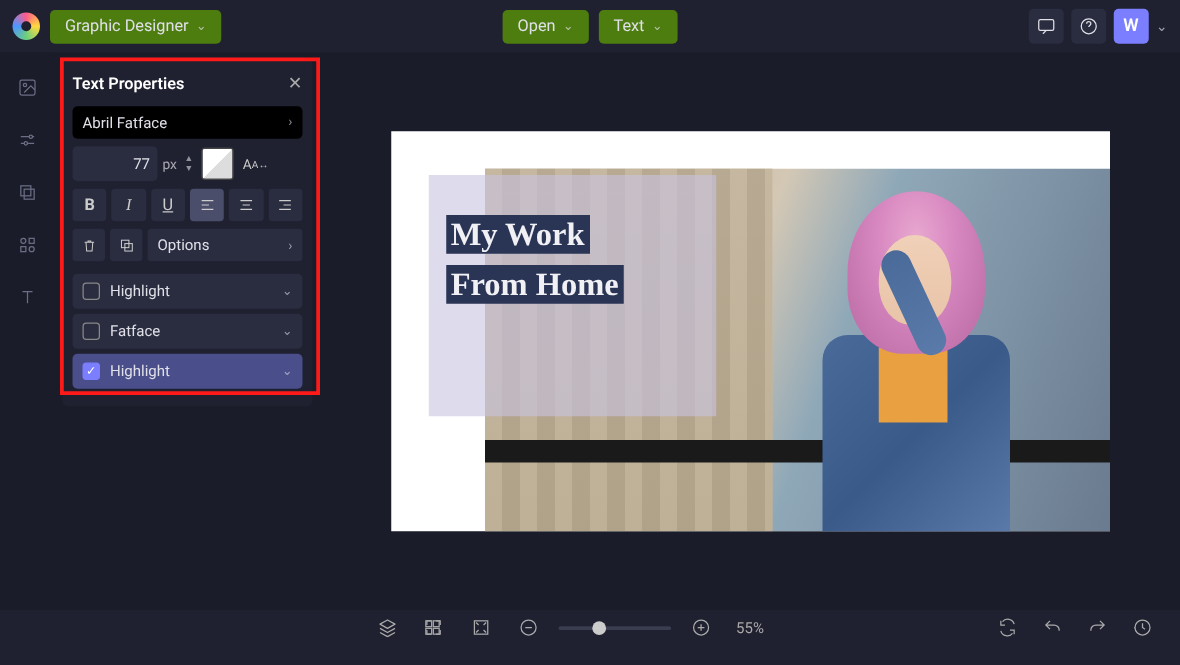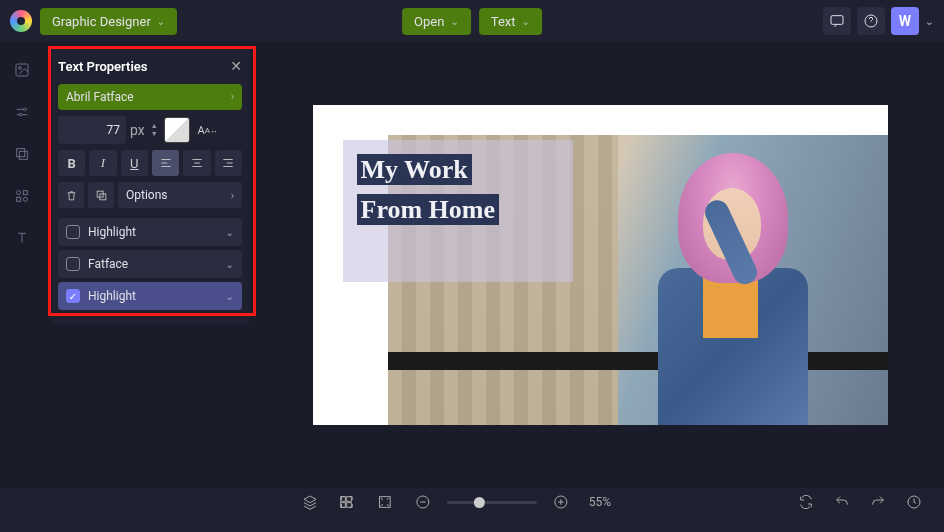--- a/index.html
+++ b/index.html
@@ -15,26 +15,26 @@
 .avatar{width:28px;height:28px;background:#7b7fff;border-radius:4px;display:flex;align-items:center;justify-content:center;color:#fff;font-weight:600;font-size:14px}
 .main{display:flex;height:calc(100% - 42px - 44px)}
 .rail{width:44px;background:#1a1c29;display:flex;flex-direction:column;align-items:center;padding-top:18px;gap:22px}
 .rail-icon{width:20px;height:20px;color:#6b6e85;cursor:pointer;display:flex;align-items:center;justify-content:center}
 .panel-wrap{position:relative;padding:6px 6px 0 6px}
 .highlight-box{position:absolute;top:4px;left:4px;width:208px;height:270px;border:3px solid #ff1a1a;pointer-events:none;z-index:5}
 .panel{width:200px;background:#1f2130;border-radius:4px;padding:10px 8px}
 .panel-header{display:flex;justify-content:space-between;align-items:flex-end;margin-bottom:10px}
 .panel-title{font-size:13px;font-weight:600;color:#fff}
 .close-x{color:#aaa;cursor:pointer;font-size:14px}
-.prop-row{background:#4d7c0f;border-radius:4px;padding:6px 8px;margin-bottom:6px;display:flex;align-items:flex-start;justify-content:space-between;font-size:12px;cursor:pointer}
+.prop-row{background:#000000;border-radius:4px;padding:6px 8px;margin-bottom:6px;display:flex;align-items:flex-start;justify-content:space-between;font-size:12px;cursor:pointer}
 .font-row{color:#e0e0e8}
 .chev-r{font-size:11px;opacity:.6}
 .size-row{display:flex;align-items:center;gap:6px;margin-bottom:6px}
 .size-input{background:#2a2d40;border:none;color:#e0e0e8;width:68px;height:28px;text-align:right;padding-right:6px;font-size:12px;border-radius:4px}
-.size-unit{font-size:14px;opacity:.7;margin-left:-2px}
+.size-unit{font-size:11px;opacity:.7;margin-left:-2px}
 .stepper{display:flex;flex-direction:column;gap:1px}
 .stepper span{font-size:7px;opacity:.6;cursor:pointer;line-height:7px}
 .color-swatch{width:26px;height:26px;background:linear-gradient(135deg,#fff 50%,#ddd 50%);border-radius:3px;cursor:pointer;border:1px solid #444}
 .aa-btn{width:24px;height:24px;display:flex;align-items:center;justify-content:center;font-size:11px;cursor:pointer;color:#ccc}
 .style-row{display:flex;gap:4px;margin-bottom:6px}
 .style-btn{flex:1;height:26px;background:#2a2d40;border:none;color:#ccc;border-radius:3px;cursor:pointer;display:flex;align-items:center;justify-content:center;font-size:13px}
 .style-btn.active{background:#4a4e6a}
 .style-btn.bold{font-weight:700}
 .style-btn.italic{font-style:italic;font-family:serif}
 .style-btn.underline{text-decoration:underline}
@@ -50,21 +50,21 @@
 .artboard{width:575px;height:320px;background:#fff;position:relative;overflow:hidden}
 .photo{position:absolute;left:75px;top:30px;right:0;bottom:0;background:linear-gradient(110deg,#b8a89a 0%,#c9bba8 28%,#d4c8b5 40%,#8fa8b8 55%,#6a7a8f 100%)}
 .buildings{position:absolute;left:0;top:0;width:46%;height:100%;background:repeating-linear-gradient(90deg,rgba(190,175,150,.7) 0 14px,rgba(170,155,130,.7) 14px 28px),linear-gradient(#d8ccb8,#c0b49a)}
 .person{position:absolute;right:60px;top:18px;width:200px;height:280px}
 .hair{position:absolute;top:0;left:50px;width:110px;height:130px;background:radial-gradient(ellipse at 50% 30%,#e8a8d0 0%,#d888c0 40%,#b868a0 100%);border-radius:50% 50% 40% 40%}
 .face{position:absolute;top:35px;left:75px;width:58px;height:72px;background:linear-gradient(#f0d0b8,#e8c4a8);border-radius:50% 50% 45% 45%}
 .jacket{position:absolute;top:115px;left:30px;width:150px;height:160px;background:linear-gradient(135deg,#4a6a9a,#3a5a8a,#5a7aaa);border-radius:20px 20px 0 0}
 .shirt{position:absolute;top:125px;left:75px;width:55px;height:60px;background:#e8a040}
 .arm{position:absolute;top:40px;left:110px;width:24px;height:90px;background:linear-gradient(#4a6a9a,#5a7aaa);border-radius:12px;transform:rotate(-25deg);transform-origin:bottom}
 .blackbar{position:absolute;left:0;right:0;bottom:55px;height:18px;background:#1a1a1a}
-.text-block{position:absolute;left:30px;top:35px;width:230px;height:142px;background:rgba(200,195,225,.6);padding:10px 14px}
+.text-block{position:absolute;left:30px;top:35px;width:230px;height:193px;background:rgba(200,195,225,.6);padding:28px 14px}
 .text-line{display:inline;font-family:Georgia,serif;font-weight:700;font-size:26px;line-height:1.55;color:#f0f0f5;background:#2a3555;padding:1px 4px;box-decoration-break:clone;-webkit-box-decoration-break:clone}
 .bottom-bar{position:absolute;bottom:0;left:0;right:0;height:44px;background:#1f2130;display:flex;align-items:flex-start;padding:0 16px}
 .bb-left{display:flex;gap:8px;margin-left:280px}
 .bb-center{position:absolute;left:50%;transform:translateX(-50%);display:flex;align-items:center;gap:10px}
 .bb-right{margin-left:auto;display:flex;align-items:center;gap:8px}
 .zoom-track{width:90px;height:3px;background:#3a3d50;border-radius:2px;position:relative}
 .zoom-thumb{position:absolute;left:30%;top:-4px;width:11px;height:11px;background:#ccc;border-radius:50%}
 .zoom-val{font-size:12px;color:#aaa;margin-left:4px}
 .bb-icon{width:28px;height:28px;display:flex;align-items:center;justify-content:center;color:#aaa;cursor:pointer;font-size:14px;border-radius:4px}
 svg{width:16px;height:16px;stroke:currentColor;fill:none;stroke-width:1.5}

